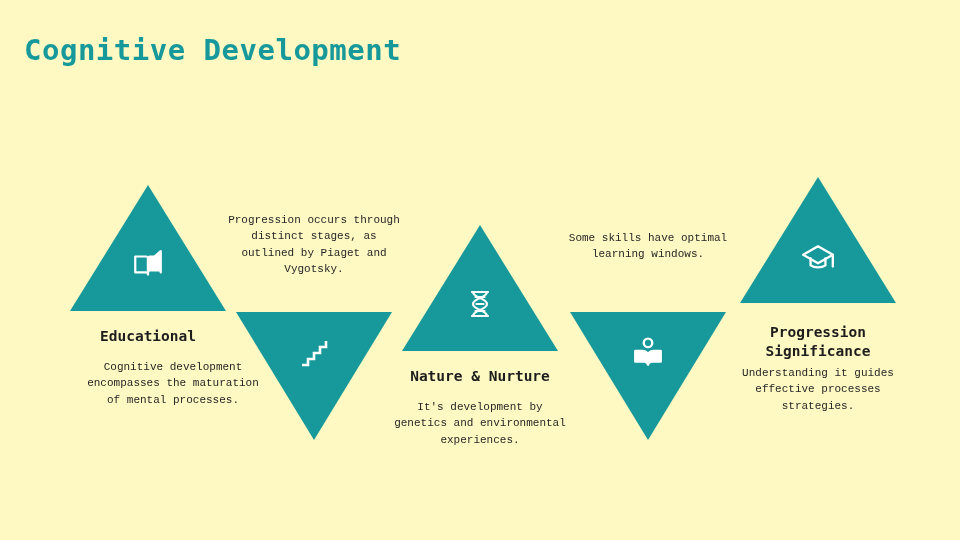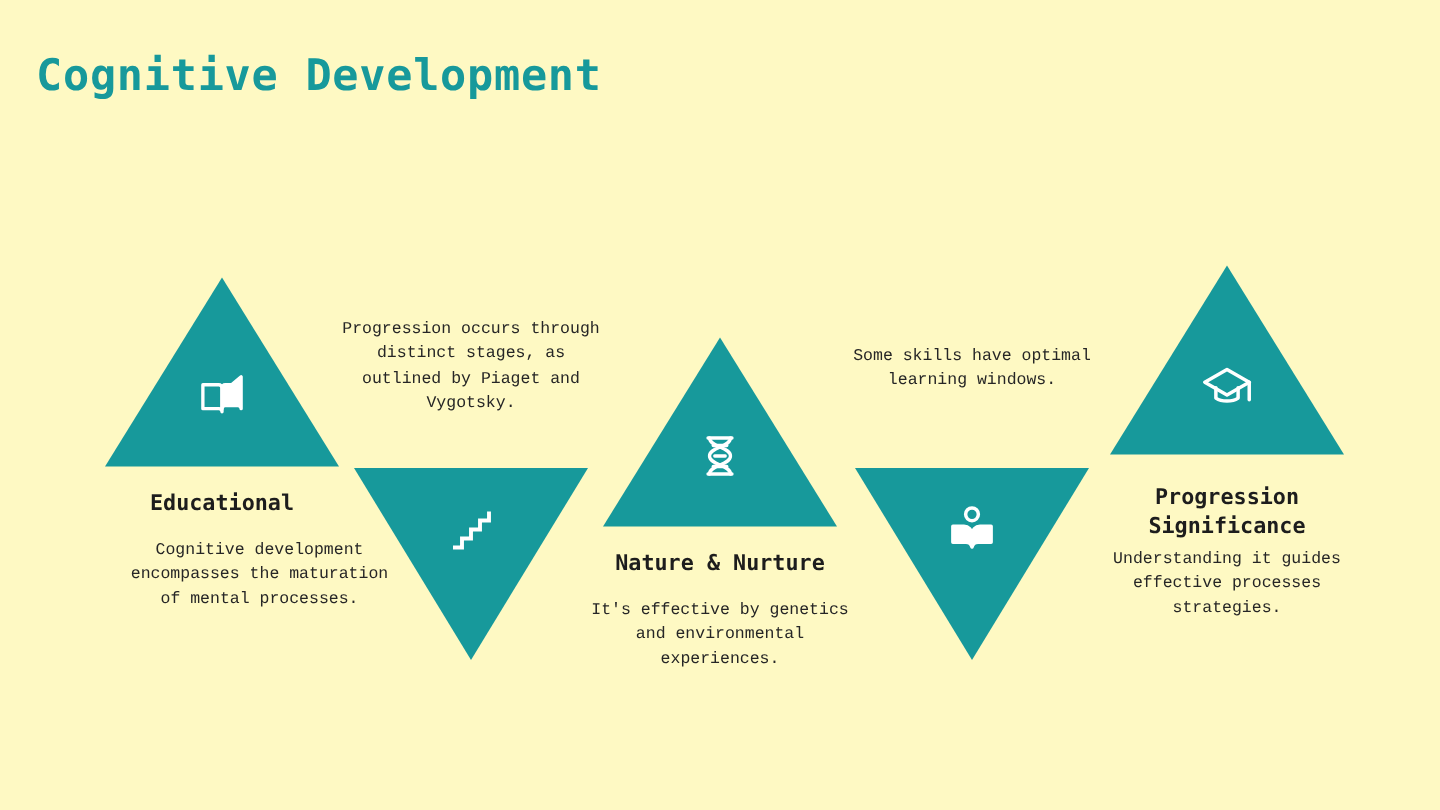--- a/index.html
+++ b/index.html
@@ -169,21 +169,21 @@
           <path d="M9 3 C9 9 23 9 23 15 C23 21 9 21 9 27"></path>
           <path d="M23 3 C23 9 9 9 9 15 C9 21 23 21 23 27"></path>
           <line x1="8" y1="3" x2="24" y2="3"></line>
           <line x1="8" y1="27" x2="24" y2="27"></line>
           <line x1="11.5" y1="8" x2="20.5" y2="8"></line>
           <line x1="11.5" y1="22" x2="20.5" y2="22"></line>
           <line x1="12.5" y1="15" x2="19.5" y2="15"></line>
         </svg>
       </div>
       <div class="step-title">Nature &amp; Nurture</div>
-      <div class="step-desc">It's effective by genetics and environmental experiences.</div>
+      <div class="step-desc">It's development by genetics and environmental experiences.</div>
     </div>
 
     <div class="step s4">
       <div class="tri down"></div>
       <div class="tri-icon">
         <svg viewBox="0 0 32 32" width="34" height="34" fill="none" stroke="#ffffff" stroke-width="2.2" stroke-linejoin="round" stroke-linecap="round">
           <circle cx="16" cy="6.5" r="4"></circle>
           <path d="M4 14 h7 a5 5 0 0 1 5 5 a5 5 0 0 1 5 -5 h7 v10 h-8 a4 4 0 0 0 -4 3 a4 4 0 0 0 -4 -3 H4 Z" fill="#ffffff" stroke="#ffffff"></path>
         </svg>
       </div>

